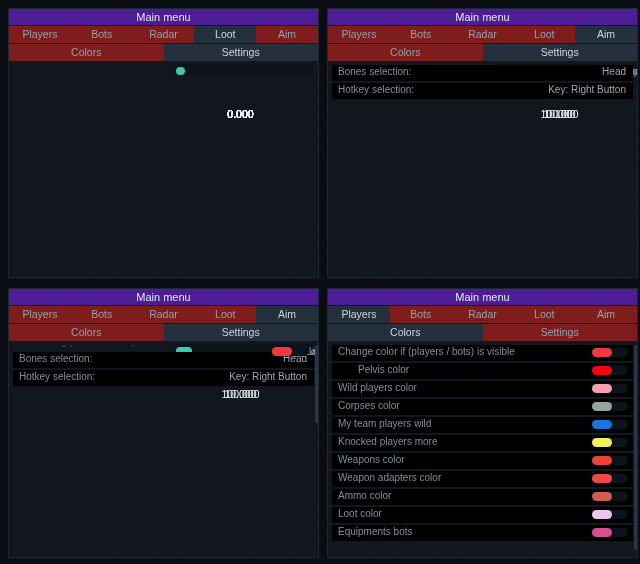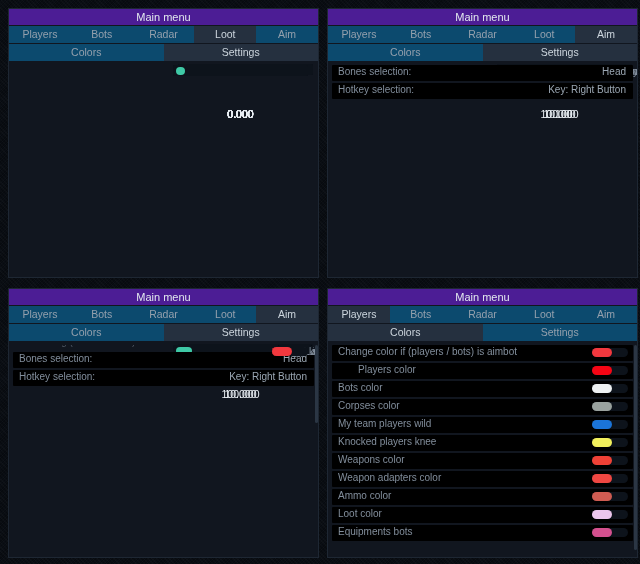--- a/index.html
+++ b/index.html
@@ -27,21 +27,21 @@
 
   .hdr {
     height: 16px; flex: 0 0 16px;
     background: #4c1d95;
     color: #e2e8ee; font-size: 11px; line-height: 16px;
     text-align: center;
     margin-bottom: 1px;
   }
   .tabs, .subtabs {
     display: flex; height: 17px; flex: 0 0 17px;
-    background: #0c4a6e; margin-bottom: 1px;
+    background: #7f1d1d; margin-bottom: 1px;
   }
   .tab {
     flex: 1 1 0; text-align: center;
     font-size: 10.5px; line-height: 17px;
     color: #94a0ad; cursor: default;
   }
   .tab.sel { background: #25303f; color: #ccd5dd; }
 
   .content {
     flex: 1 1 auto; position: relative;
@@ -386,51 +386,51 @@
       <div class="tab">Radar</div>
       <div class="tab">Loot</div>
       <div class="tab">Aim</div>
     </div>
   <div class="subtabs">
       <div class="tab sel">Colors</div>
       <div class="tab">Settings</div>
     </div>
   <div class="content">
       <div class="row color">
-        <div class="lab">Change color if (players / bots) is aimbot</div>
+        <div class="lab">Change color if (players / bots) is visible</div>
         <div class="toggle">
           <div class="knob left" style="background: rgb(242, 56, 62);"></div>
         </div>
       </div>
       <div class="row color indent2">
-        <div class="lab">Players color</div>
+        <div class="lab">Pelvis color</div>
         <div class="toggle">
           <div class="knob left" style="background: rgb(245, 5, 20);"></div>
         </div>
       </div>
       <div class="row color">
-        <div class="lab">Bots color</div>
-        <div class="toggle">
-          <div class="knob left" style="background: rgb(238, 241, 242);"></div>
+        <div class="lab">Wild players color</div>
+        <div class="toggle">
+          <div class="knob left" style="background: rgb(247, 159, 174);"></div>
         </div>
       </div>
       <div class="row color">
         <div class="lab">Corpses color</div>
         <div class="toggle">
           <div class="knob left" style="background: rgb(154, 162, 158);"></div>
         </div>
       </div>
       <div class="row color">
         <div class="lab">My team players wild</div>
         <div class="toggle">
           <div class="knob left" style="background: rgb(27, 116, 216);"></div>
         </div>
       </div>
       <div class="row color">
-        <div class="lab">Knocked players knee</div>
+        <div class="lab">Knocked players more</div>
         <div class="toggle">
           <div class="knob left" style="background: rgb(242, 240, 92);"></div>
         </div>
       </div>
       <div class="row color">
         <div class="lab">Weapons color</div>
         <div class="toggle">
           <div class="knob left" style="background: rgb(239, 65, 54);"></div>
         </div>
       </div>

